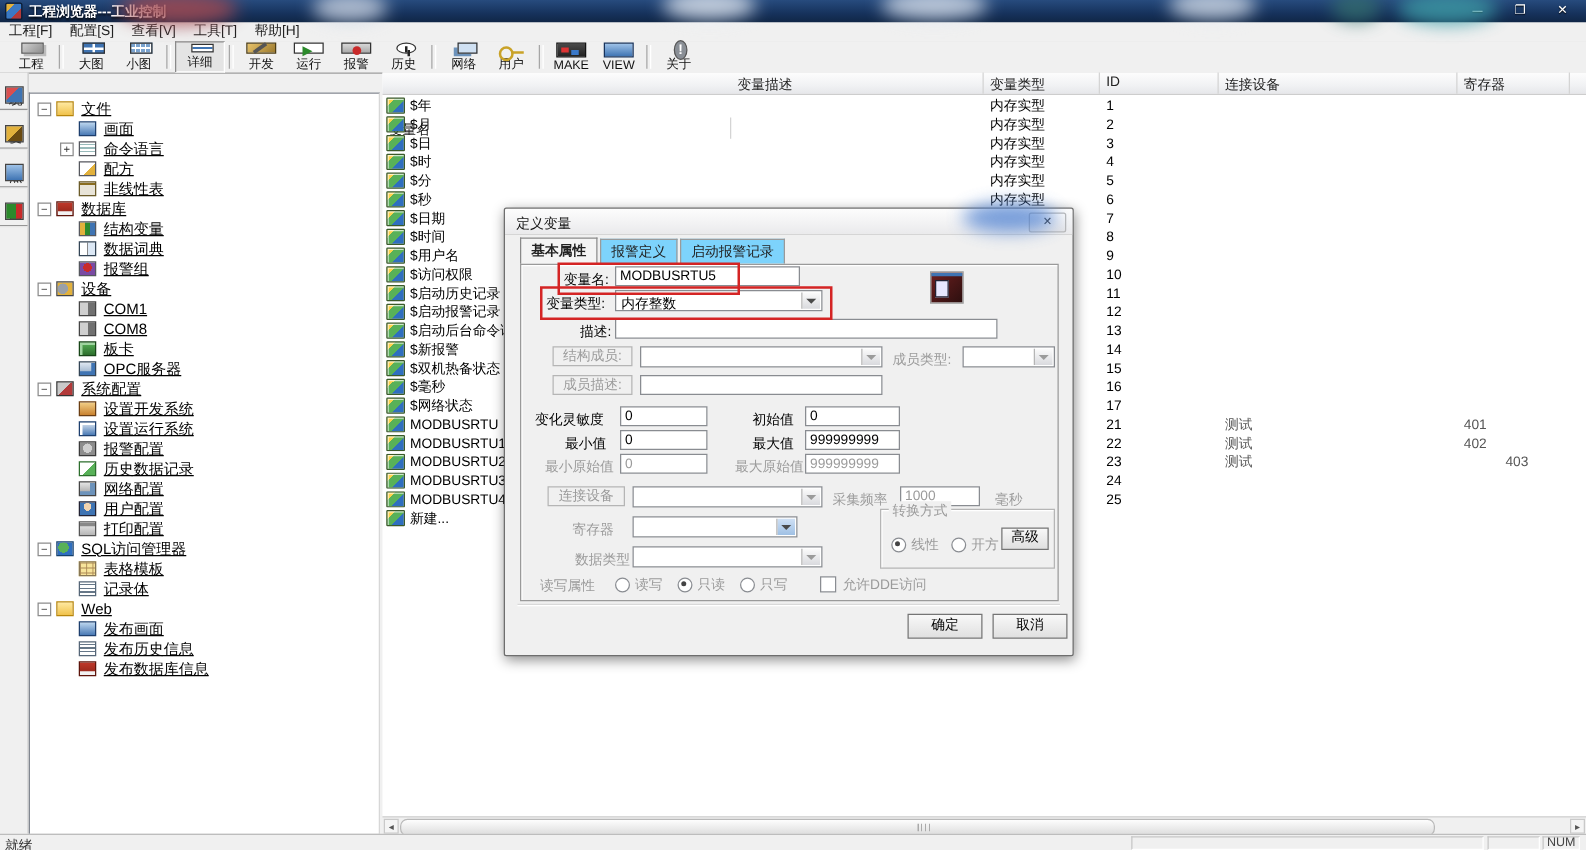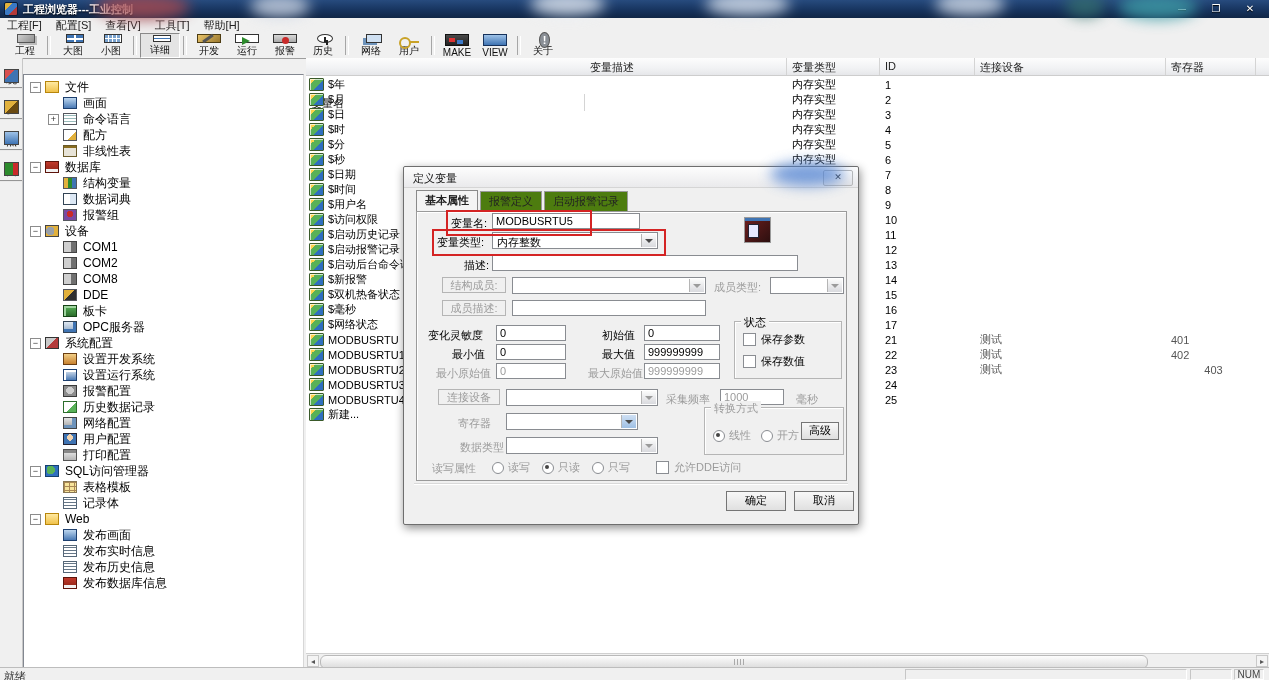--- a/index.html
+++ b/index.html
@@ -59,21 +59,21 @@
   .strip-icon{width:13px;height:12px;margin-top:4px;border:1px solid #444;}
   .si-system{background:linear-gradient(135deg,#d94f4f 40%,#3f74b3 40%);}
   .si-variable{background:linear-gradient(135deg,#e2b13c 50%,#6b4b12 50%);}
   .si-station{background:linear-gradient(#9ec2e8,#3f74b3);}
   .si-screen{background:linear-gradient(90deg,#2c8a2c 60%,#c92a2a 60%);}
   
   .tree-wrap{position:absolute;left:23px;top:74px;width:279px;height:592px;background:#fff;
     border:1px solid #828790;border-right-color:#d7d7d7;border-bottom-color:#d7d7d7;overflow:hidden;}
   .tree{padding:4px 0 0 2px;}
   .tree-item{height:16px;display:flex;align-items:center;white-space:nowrap;font-size:12px;}
-  .tree-item .lbl{padding:0 2px;}
+  .tree-item .lbl{padding:0 2px;text-decoration:underline;}
   .expander{width:9px;height:9px;border:1px solid #8c8c8c;background:#fff;display:inline-flex;align-items:center;justify-content:center;
     font-size:9px;line-height:8px;color:#333;margin-right:4px;flex:none;}
   .exp-spacer{width:15px;flex:none;}
   .d0{padding-left:4px;} .d1{padding-left:22px;}
   .ti{width:14px;height:12px;flex:none;margin-right:4px;border:1px solid #55575e;box-sizing:border-box;}
   .ti-folder{background:linear-gradient(#ffe9a0,#f0c24b);border-color:#b8860b;}
   .ti-screen{background:linear-gradient(#bcd6ef,#4a7ab5);border-color:#1d3f6e;}
   .ti-page{background:#fff;background-image:repeating-linear-gradient(0deg,transparent 0 2px,#9bb 2px 3px);}
   .ti-recipe{background:linear-gradient(135deg,#fff 60%,#e2b13c 60%);}
   .ti-clipboard{background:#e8e4d8;border-color:#6b5b2a;box-shadow:inset 0 2px 0 #8a6d1f;}
@@ -123,21 +123,21 @@
   
   .dialog{position:absolute;left:403px;top:166px;width:454px;height:357px;background:#f0f0f0;
     border:1px solid #6e6e6e;border-radius:2px;box-shadow:1px 3px 10px rgba(0,0,0,.45);z-index:20;font-size:11px;}
   .dlg-title{position:absolute;left:0;top:0;right:0;height:20px;background:linear-gradient(#fdfdfd,#eaeaec);
     border-bottom:1px solid #d5d5d5;border-radius:2px 2px 0 0;}
   .dlg-title .t{position:absolute;left:9px;top:4px;color:#111;}
   .dlg-close{position:absolute;right:5px;top:3px;width:28px;height:14px;border:1px solid #b9b9b9;border-radius:2px;
     background:linear-gradient(#fdfdfd,#e3e3e6);color:#333;font-size:9px;text-align:center;line-height:13px;}
   .dlg-close::after{content:"✕";}
   .tabs{position:absolute;left:12px;top:26px;display:flex;align-items:flex-end;height:18px;}
-  .tab{padding:2px 8px 2px;border:1px solid #9a9a9a;border-bottom:none;background:#4d7c0f;margin-right:2px;color:#222;}
+  .tab{padding:2px 8px 2px;border:1px solid #9a9a9a;border-bottom:none;background:#7dd3fc;margin-right:2px;color:#222;}
   .tab.active{background:#f4f4f4;position:relative;top:1px;padding-bottom:4px;font-weight:bold;border-color:#8a8a8a;}
   .tabpage{position:absolute;left:12px;top:44px;width:429px;height:268px;border:1px solid #9a9a9a;background:#f0f0f0;
     box-shadow:inset 1px 1px 0 #fff;}
   .fld-label{position:absolute;white-space:nowrap;color:#000;}
   .fld-label.dis,.dis{color:#9b9b9b;}
   .tinput{position:absolute;height:16px;background:#fff;border:1px solid #898c91;box-sizing:border-box;
     font-size:11px;padding:1px 3px;color:#000;white-space:nowrap;overflow:hidden;}
   .tinput.dis{color:#9b9b9b;}
   .tselect{position:absolute;height:17px;background:#fff;border:1px solid #898c91;box-sizing:border-box;}
   .tselect .val{position:absolute;left:4px;top:2px;font-size:11px;white-space:nowrap;}
@@ -327,31 +327,21 @@
         <span class="lbl">设备</span>
       </div>
       <div class="tree-item d1">
         <span class="exp-spacer"></span>
         <span class="ti ti-com"></span>
         <span class="lbl">COM1</span>
       </div>
       <div class="tree-item d1">
         <span class="exp-spacer"></span>
         <span class="ti ti-com"></span>
-        <span class="lbl">COM2</span>
-      </div>
-      <div class="tree-item d1">
-        <span class="exp-spacer"></span>
-        <span class="ti ti-com"></span>
         <span class="lbl">COM8</span>
-      </div>
-      <div class="tree-item d1">
-        <span class="exp-spacer"></span>
-        <span class="ti ti-dde"></span>
-        <span class="lbl">DDE</span>
       </div>
       <div class="tree-item d1">
         <span class="exp-spacer"></span>
         <span class="ti ti-board"></span>
         <span class="lbl">板卡</span>
       </div>
       <div class="tree-item d1">
         <span class="exp-spacer"></span>
         <span class="ti ti-opc"></span>
         <span class="lbl">OPC服务器</span>
@@ -413,25 +403,20 @@
       </div>
       <div class="tree-item d0">
         <span class="expander">−</span>
         <span class="ti ti-folder"></span>
         <span class="lbl">Web</span>
       </div>
       <div class="tree-item d1">
         <span class="exp-spacer"></span>
         <span class="ti ti-screen"></span>
         <span class="lbl">发布画面</span>
-      </div>
-      <div class="tree-item d1">
-        <span class="exp-spacer"></span>
-        <span class="ti ti-record"></span>
-        <span class="lbl">发布实时信息</span>
       </div>
       <div class="tree-item d1">
         <span class="exp-spacer"></span>
         <span class="ti ti-record"></span>
         <span class="lbl">发布历史信息</span>
       </div>
       <div class="tree-item d1">
         <span class="exp-spacer"></span>
         <span class="ti ti-book-red"></span>
         <span class="lbl">发布数据库信息</span>
@@ -756,31 +741,20 @@
     <span class="dd-btn dis"></span>
   </div>
 
   <div class="btnbox" style="left:38px;top:133px;width:64px">成员描述:</div>
   <div class="tinput dis" style="left:108px;top:133px;width:194px"></div>
 
   <div class="fld-label" style="left:24px;top:161px">变化灵敏度</div>
   <div class="tinput" style="left:92px;top:158px;width:70px">0</div>
   <div class="fld-label" style="left:198px;top:161px">初始值</div>
   <div class="tinput" style="left:240px;top:158px;width:76px">0</div>
-  <div class="groupbox" style="left:330px;top:154px;width:106px;height:56px">
-    <span class="gt">状态</span>
-    <div class="cb" style="left:8px;top:10px">
-      <span class="box"></span>
-      <span>保存参数</span>
-    </div>
-    <div class="cb" style="left:8px;top:32px">
-      <span class="box"></span>
-      <span>保存数值</span>
-    </div>
-  </div>
 
   <div class="fld-label" style="left:48px;top:180px">最小值</div>
   <div class="tinput" style="left:92px;top:177px;width:70px">0</div>
   <div class="fld-label" style="left:198px;top:180px">最大值</div>
   <div class="tinput" style="left:240px;top:177px;width:76px">999999999</div>
 
   <div class="fld-label dis" style="left:32px;top:199px">最小原始值</div>
   <div class="tinput dis" style="left:92px;top:196px;width:70px">0</div>
   <div class="fld-label dis" style="left:184px;top:199px">最大原始值</div>
   <div class="tinput dis" style="left:240px;top:196px;width:76px">999999999</div>

